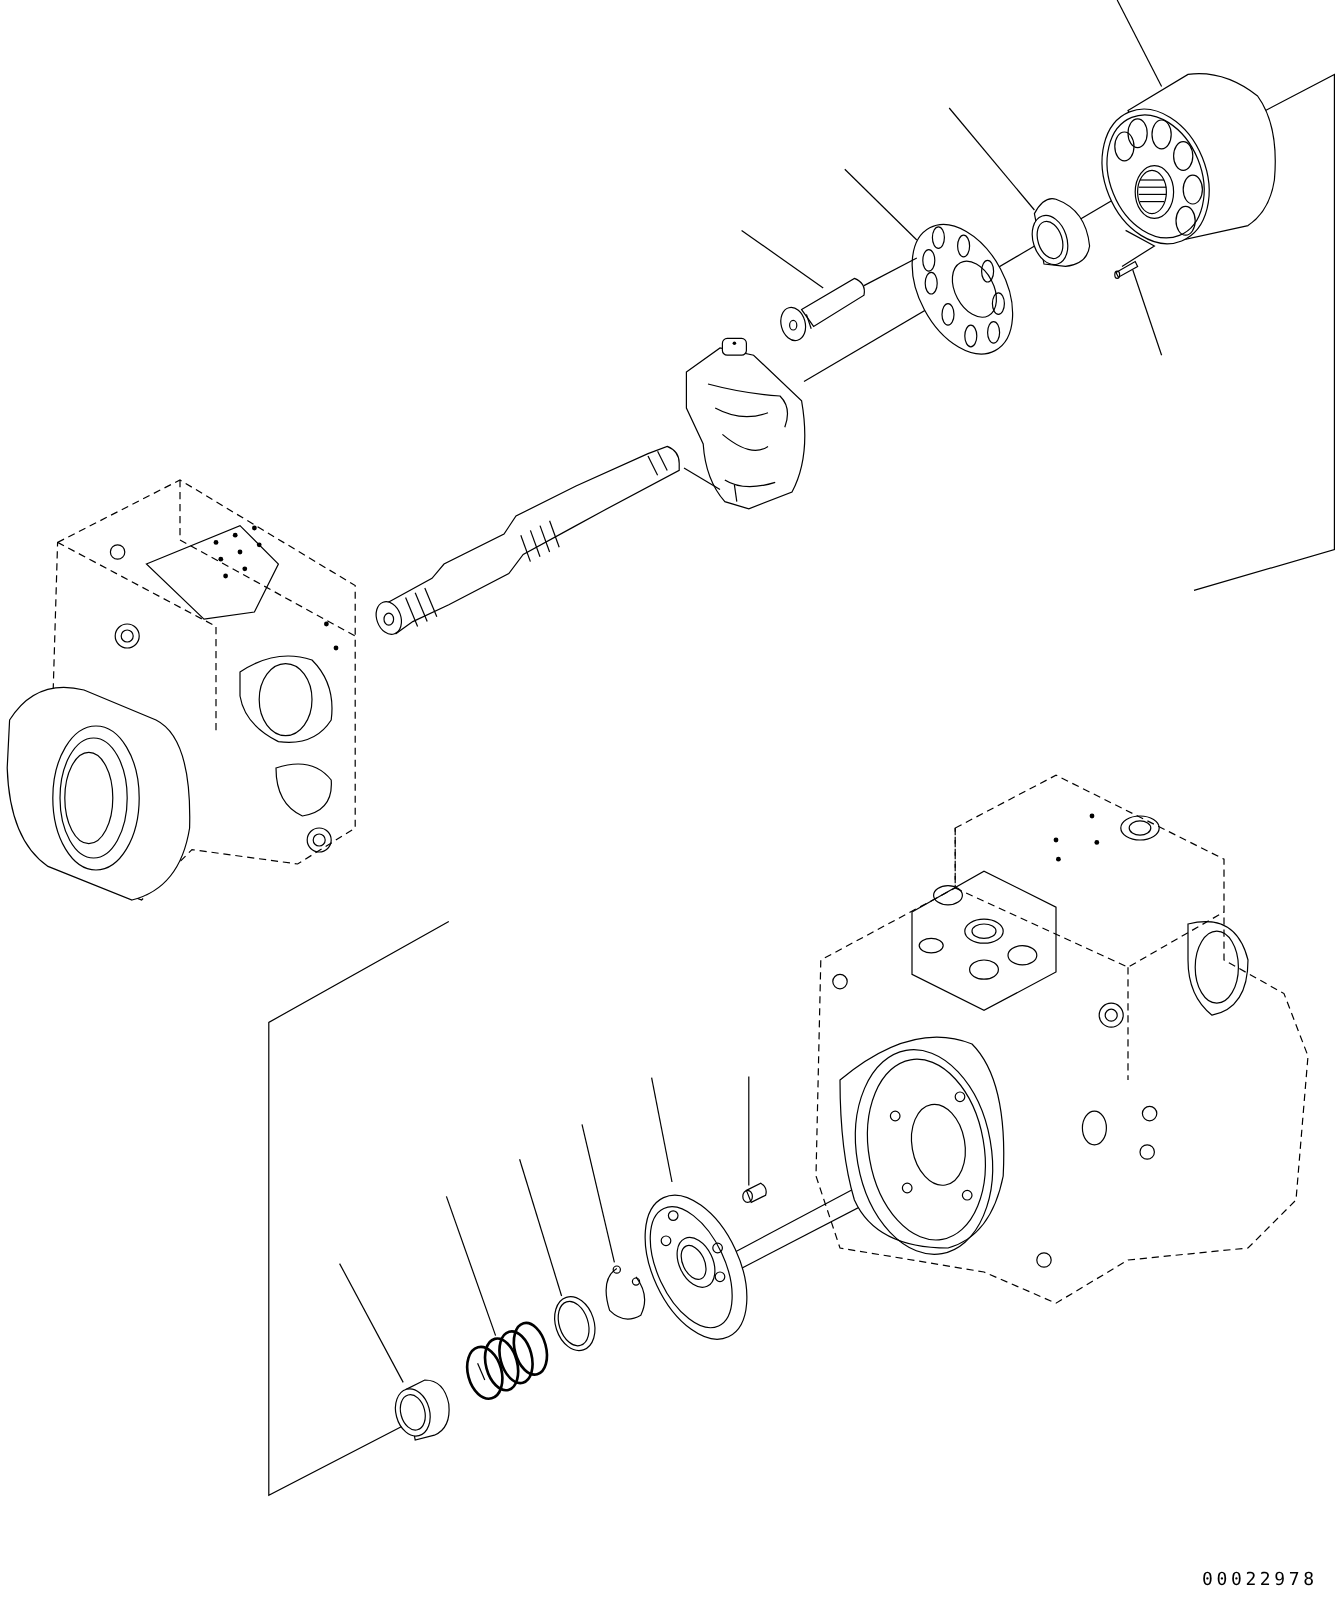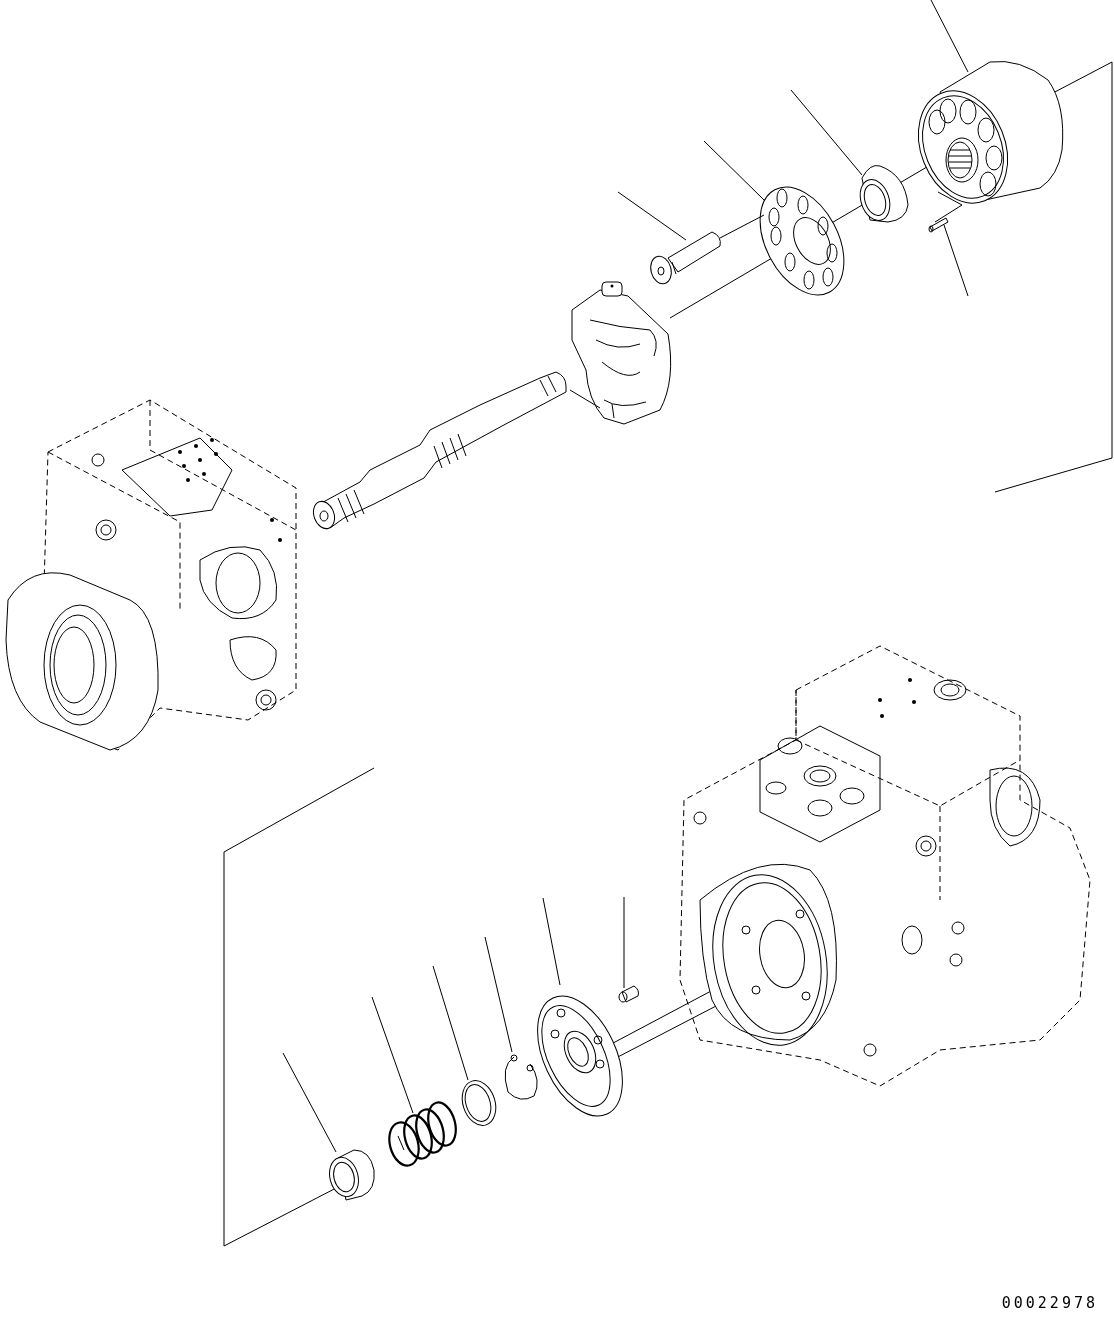--- a/index.html
+++ b/index.html
@@ -2,21 +2,21 @@
 <html><head>
 <meta charset="utf-8">
 <style>
   html,body{margin:0;padding:0;background:#ffffff;}
   #canvas{position:relative;width:1114px;height:1332px;background:#fff;overflow:hidden;}
   svg{position:absolute;left:0;top:0;}
   .ln{stroke:#000;stroke-width:1;fill:none;}
   .dash{stroke:#000;stroke-width:1;fill:none;stroke-dasharray:6 4;}
   .thick{stroke:#000;stroke-width:2.2;fill:none;}
   .wf{stroke:#000;stroke-width:1;fill:#fff;}
-  #drawing-id{position:absolute;right:16px;bottom:20px;font-family:"DejaVu Sans Mono",monospace;font-size:15px;letter-spacing:3px;color:#000;}
+  #drawing-id{position:absolute;right:16px;bottom:7px;font-family:"DejaVu Sans Mono",monospace;font-size:15px;letter-spacing:3px;color:#000;}
 </style>
 </head>
 <body>
 
 <div id="canvas">
 <svg width="1114" height="1332" viewBox="0 0 1114 1332">
 
   <g>
     <polyline class="ln" points="1051,94 1112,62 1112,458 995,492"></polyline>
     <line class="ln" x1="670" y1="318" x2="1051" y2="94"></line>

